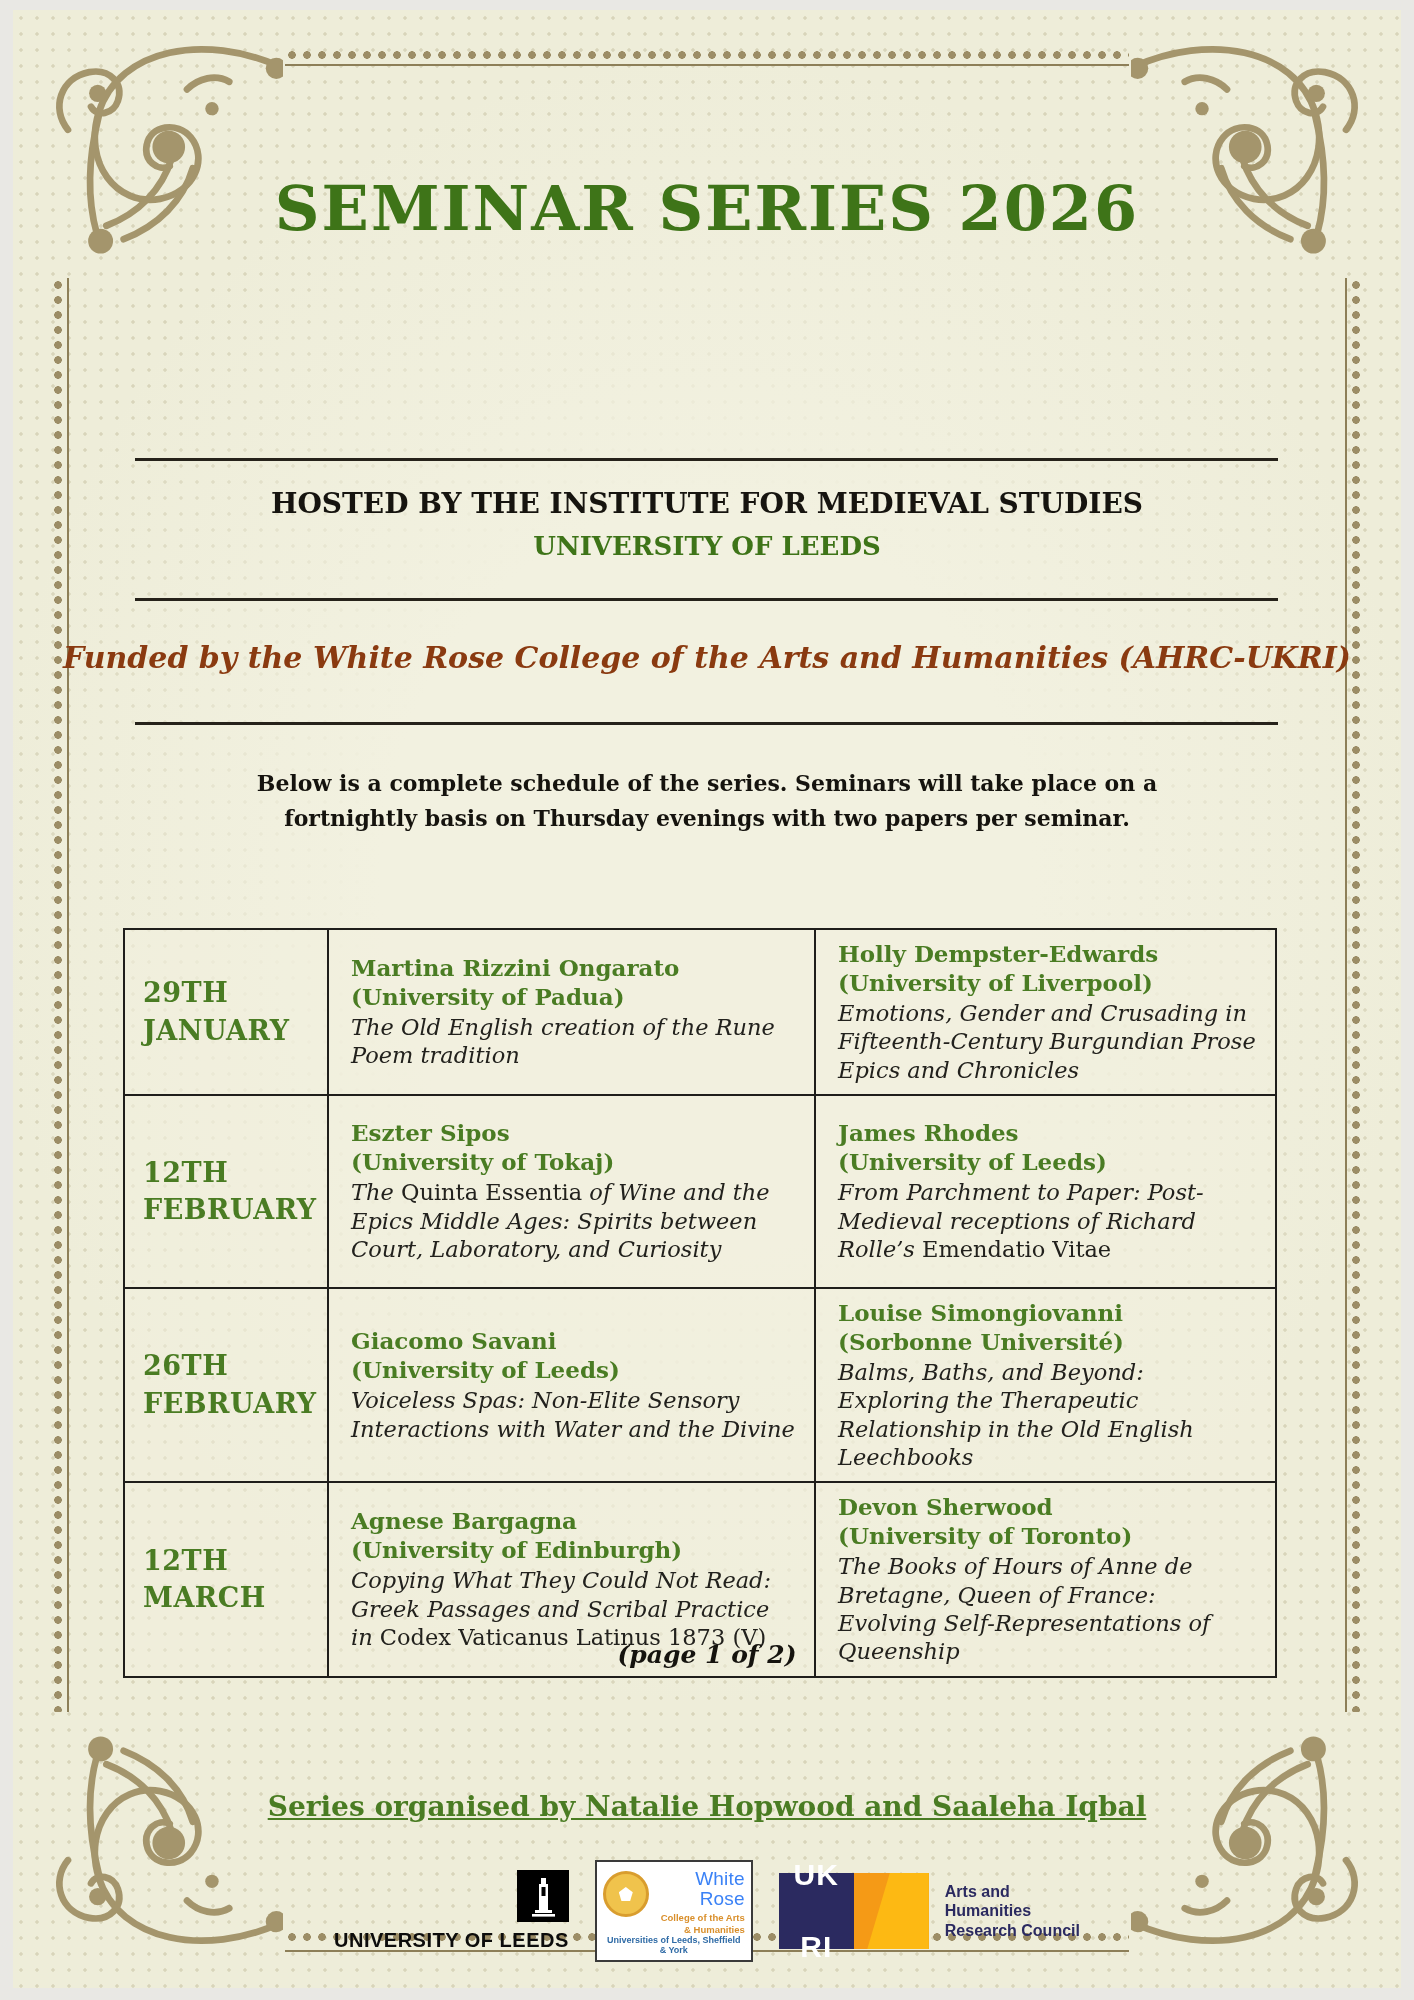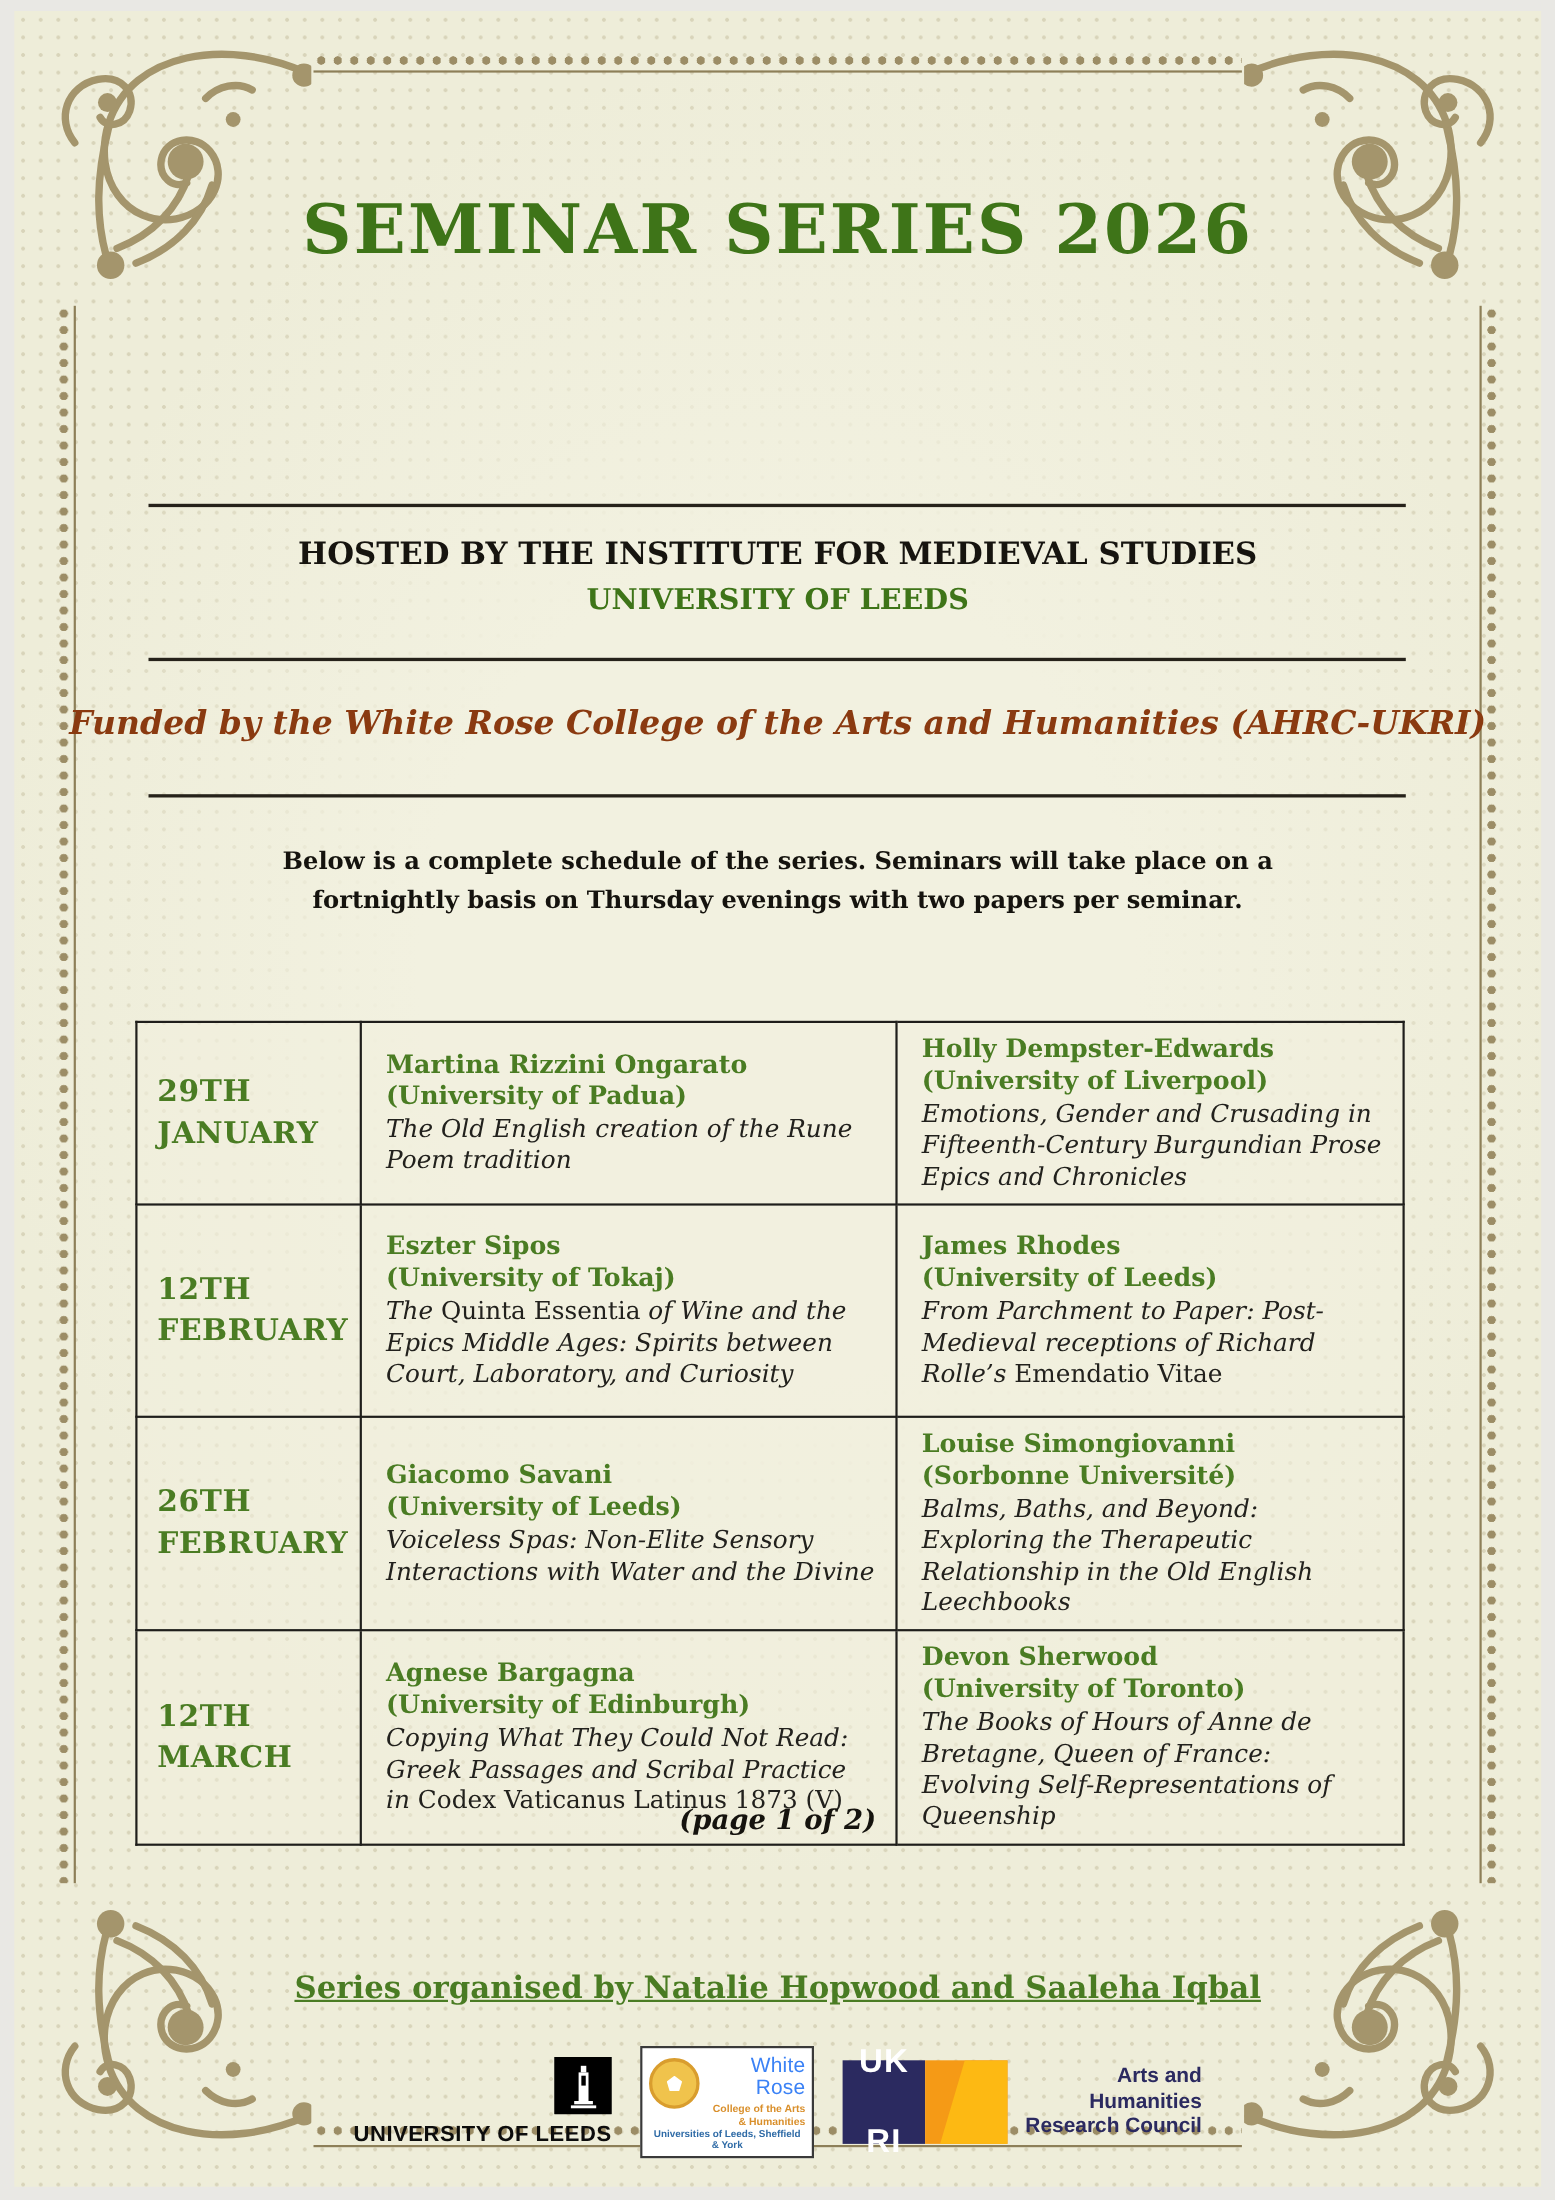--- a/index.html
+++ b/index.html
@@ -95,21 +95,21 @@
   .wr-unis{color:#2f6ba6;font-size:9px;font-weight:bold;text-align:center;line-height:1.1;}
   .ukri{display:flex;align-items:center;gap:16px;}
   .ukri-mark{display:flex;width:150px;height:76px;flex:none;}
   .ukri-uk{width:75px;background:#2b2a60;color:#fff;display:flex;flex-direction:column;
     align-items:center;justify-content:center;font-family:"Liberation Sans", sans-serif;
     font-weight:bold;font-size:30px;line-height:0.95;letter-spacing:1px;gap:43px;}
   .ukri-orange{width:75px;background:#f59a16;position:relative;overflow:hidden;}
   .ukri-orange:before{content:"";position:absolute;inset:0;background:#fdb913;
     clip-path:polygon(48% 0,100% 0,100% 100%,18% 100%);}
   .ukri-text{color:#2b2a60;font-family:"Liberation Sans", sans-serif;font-weight:bold;
-    font-size:19px;line-height:1.2;text-align:right;}
+    font-size:16px;line-height:1.2;text-align:left;}
 </style>
 </head>
 <body>
 
 <div class="poster">
 
   <svg width="0" height="0" style="position:absolute">
     <defs>
       <g id="flourish">
         <g fill="none" stroke="#a4956c" stroke-width="7" stroke-linecap="round">

